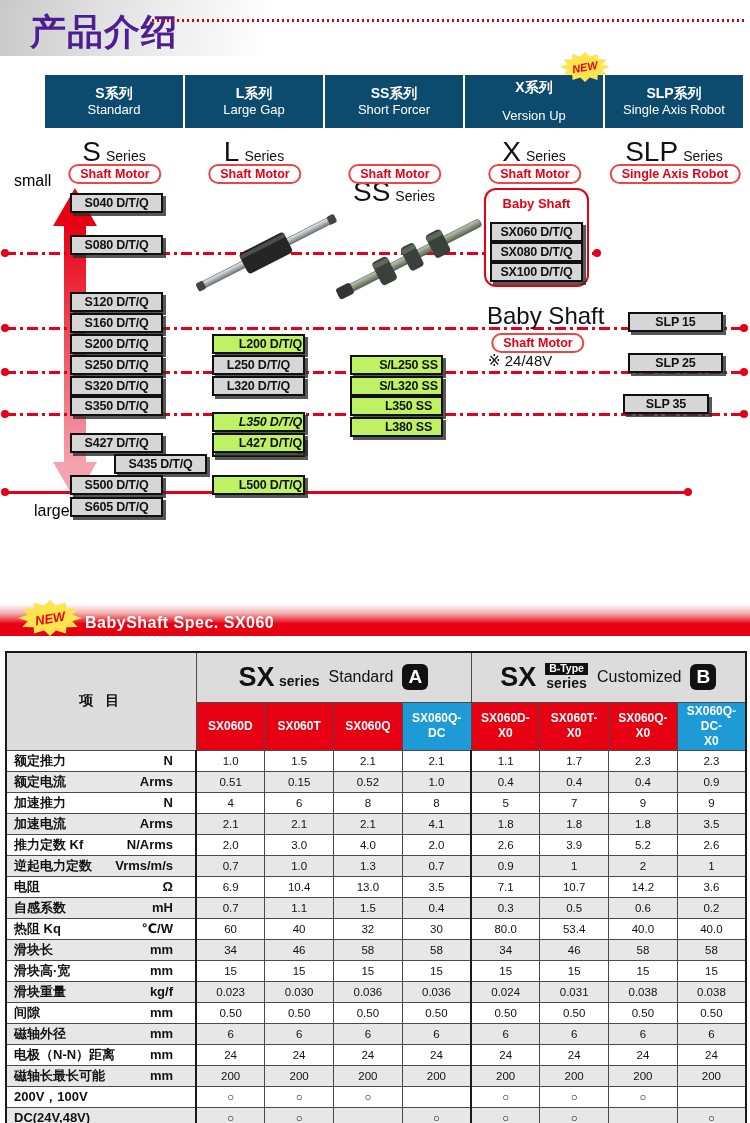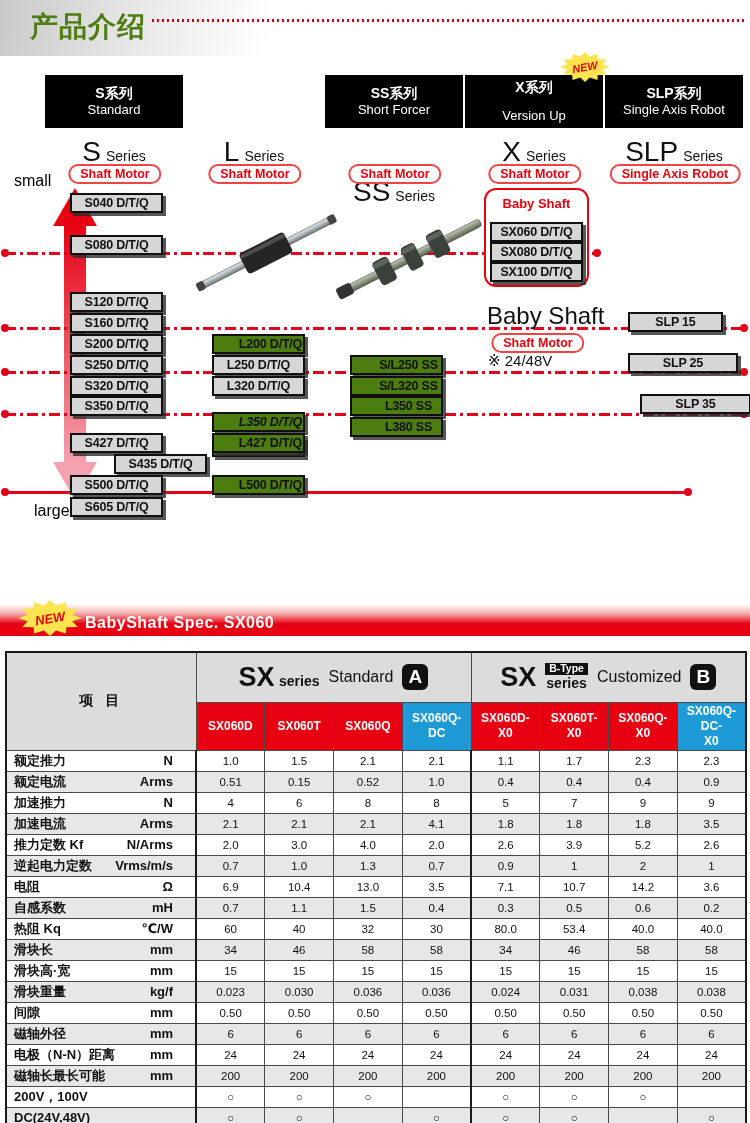--- a/index.html
+++ b/index.html
@@ -2,25 +2,25 @@
 <html><head>
 <meta charset="utf-8">
 <style>
   html,body{margin:0;padding:0;background:#fff;}
   .page{position:relative;width:750px;height:1123px;background:#fff;overflow:hidden;
         font-family:"Liberation Sans","DejaVu Sans",sans-serif;color:#111;}
   
   .banner-bg{position:absolute;left:0;top:0;width:315px;height:56px;
       background:linear-gradient(100deg,#c9c9c9 0%,#e9e9e9 45%,#ffffff 85%);
       border-bottom-right-radius:26px;}
-  .page-title{position:absolute;left:30px;top:8px;font-size:28px;font-weight:bold;color:#4d7c0f;letter-spacing:1px;}
+  .page-title{position:absolute;left:30px;top:8px;font-size:36px;font-weight:bold;color:#4c1d95;letter-spacing:1px;}
   .title-dots{position:absolute;left:152px;top:19px;width:594px;height:3px;
       background:repeating-linear-gradient(90deg,#cf0016 0 2px,transparent 2px 5px);}
   
-  .hdr-cell{position:absolute;top:75px;width:138px;height:53px;background:#000000;color:#fff;
+  .hdr-cell{position:absolute;top:75px;width:138px;height:53px;background:#0c4a6e;color:#fff;
       display:flex;flex-direction:column;align-items:center;justify-content:center;line-height:1.25;}
   .hdr-cn{font-size:14px;font-weight:bold;}
   .hdr-en{font-size:13px;}
   .stitle{position:absolute;top:136px;transform:translateX(-50%);white-space:nowrap;display:flex;align-items:baseline;gap:5px;}
   .stitle .big{font-size:28px;font-weight:500;}
   .stitle .sm{font-size:14px;font-weight:500;}
   .rbadge{position:absolute;top:164px;transform:translateX(-50%);white-space:nowrap;
       border:2px solid #ef4444;border-radius:12px;color:#e60012;font-size:12.5px;font-weight:bold;
       padding:1px 10px;background:#fff;}
   
@@ -28,21 +28,21 @@
       clip-path:polygon(100% 50%,84.8% 59.3%,93.3% 75%,75.5% 75.5%,75% 93.3%,59.3% 84.8%,50% 100%,40.7% 84.8%,25% 93.3%,24.5% 75.5%,6.7% 75%,15.2% 59.3%,0% 50%,15.2% 40.7%,6.7% 25%,24.5% 24.5%,25% 6.7%,40.7% 15.2%,50% 0%,59.3% 15.2%,75% 6.7%,75.5% 24.5%,93.3% 25%,84.8% 40.7%);}
   .burst span{color:#e60012;font-style:italic;font-weight:bold;transform:rotate(-10deg);}
   
   .dline{position:absolute;height:3px;z-index:1;
       background:repeating-linear-gradient(90deg,#e2001a 0 11px,transparent 11px 15px,#e2001a 15px 18px,transparent 18px 22px);}
   .sline{position:absolute;height:3px;background:#e2001a;z-index:1;}
   .dot{position:absolute;width:8px;height:8px;border-radius:50%;background:#e2001a;z-index:1;}
   .mbox{position:absolute;box-sizing:border-box;width:93px;height:20px;background:#d6d6d6;
       border:2px solid #101010;box-shadow:3px 3px 0 rgba(45,45,45,.8);z-index:2;
       display:flex;align-items:center;justify-content:center;font-size:12.5px;font-weight:bold;letter-spacing:-.2px;}
-  .mbox.white{background:#4d7c0f;padding-left:24px;}
+  .mbox.white{background:#bef264;padding-left:24px;}
   .size-label{position:absolute;font-size:16px;color:#000;z-index:2;}
   .arr-shaft{position:absolute;left:64px;top:224px;width:22px;height:240px;z-index:0;
       background:linear-gradient(180deg,#e60012,#f5a2b0);}
   .arr-up{position:absolute;left:53px;top:188px;width:0;height:0;z-index:0;
       border-left:22px solid transparent;border-right:22px solid transparent;border-bottom:38px solid #e60012;}
   .arr-down{position:absolute;left:53px;top:462px;width:0;height:0;z-index:0;
       border-left:22px solid transparent;border-right:22px solid transparent;border-top:38px solid #f5a2b0;}
   .xbox{position:absolute;left:484px;top:188px;width:105px;height:99px;box-sizing:border-box;
       border:2px solid #e60012;border-radius:12px;background:#fff;z-index:2;}
   .xbox-title{position:absolute;left:0;top:6px;width:100%;text-align:center;color:#e60012;font-size:13px;font-weight:bold;}
@@ -85,20 +85,24 @@
 <div class="page">
 
   <div class="banner-bg"></div>
   <div class="page-title">产品介绍</div>
   <div class="title-dots"></div>
 
   <div class="hdr-cell" style="left:45px;">
     <div class="hdr-cn">S系列</div>
     <div class="hdr-en">Standard</div>
   </div>
+  <div class="hdr-cell" style="left:185px;">
+    <div class="hdr-cn">L系列</div>
+    <div class="hdr-en">Large Gap</div>
+  </div>
   <div class="hdr-cell" style="left:325px;">
     <div class="hdr-cn">SS系列</div>
     <div class="hdr-en">Short Forcer</div>
   </div>
   <div class="hdr-cell" style="left:465px;gap:12px;">
     <div class="hdr-cn">X系列</div>
     <div class="hdr-en">Version Up</div>
   </div>
   <div class="hdr-cell" style="left:605px;">
     <div class="hdr-cn">SLP系列</div>
@@ -177,22 +181,22 @@
   <div class="mbox white" style="left:212px;top:417px;margin-top:20px;">L380 D/T/Q</div>
   <div class="mbox white" style="left:212px;top:433px;">L427 D/T/Q</div>
   <div class="mbox white" style="left:212px;top:475px;">L500 D/T/Q</div>
 
   <div class="mbox white" style="left:350px;top:355px;">S/L250 SS</div>
   <div class="mbox white" style="left:350px;top:376px;">S/L320 SS</div>
   <div class="mbox white" style="left:350px;top:396px;">L350 SS</div>
   <div class="mbox white" style="left:350px;top:417px;">L380 SS</div>
 
   <div class="mbox" style="left:628px;top:312px;width:95px;">SLP 15</div>
-  <div class="mbox" style="left:628px;top:353px;width:110px;">SLP 25</div>
-  <div class="mbox" style="left:640px;top:394px;width:111px;">SLP 35</div>
+  <div class="mbox" style="left:628px;top:353px;width:95px;">SLP 25</div>
+  <div class="mbox" style="left:623px;top:394px;width:86px;">SLP 35</div>
 
   <div class="xbox">
     <div class="xbox-title">Baby Shaft</div>
   </div>
   <div class="mbox" style="left:490px;top:222px;">SX060 D/T/Q</div>
   <div class="mbox" style="left:490px;top:242px;">SX080 D/T/Q</div>
   <div class="mbox" style="left:490px;top:262px;">SX100 D/T/Q</div>
 
   <div class="baby-big">Baby Shaft</div>
   <div class="rbadge" style="left:538px;top:333px;">Shaft Motor</div>

